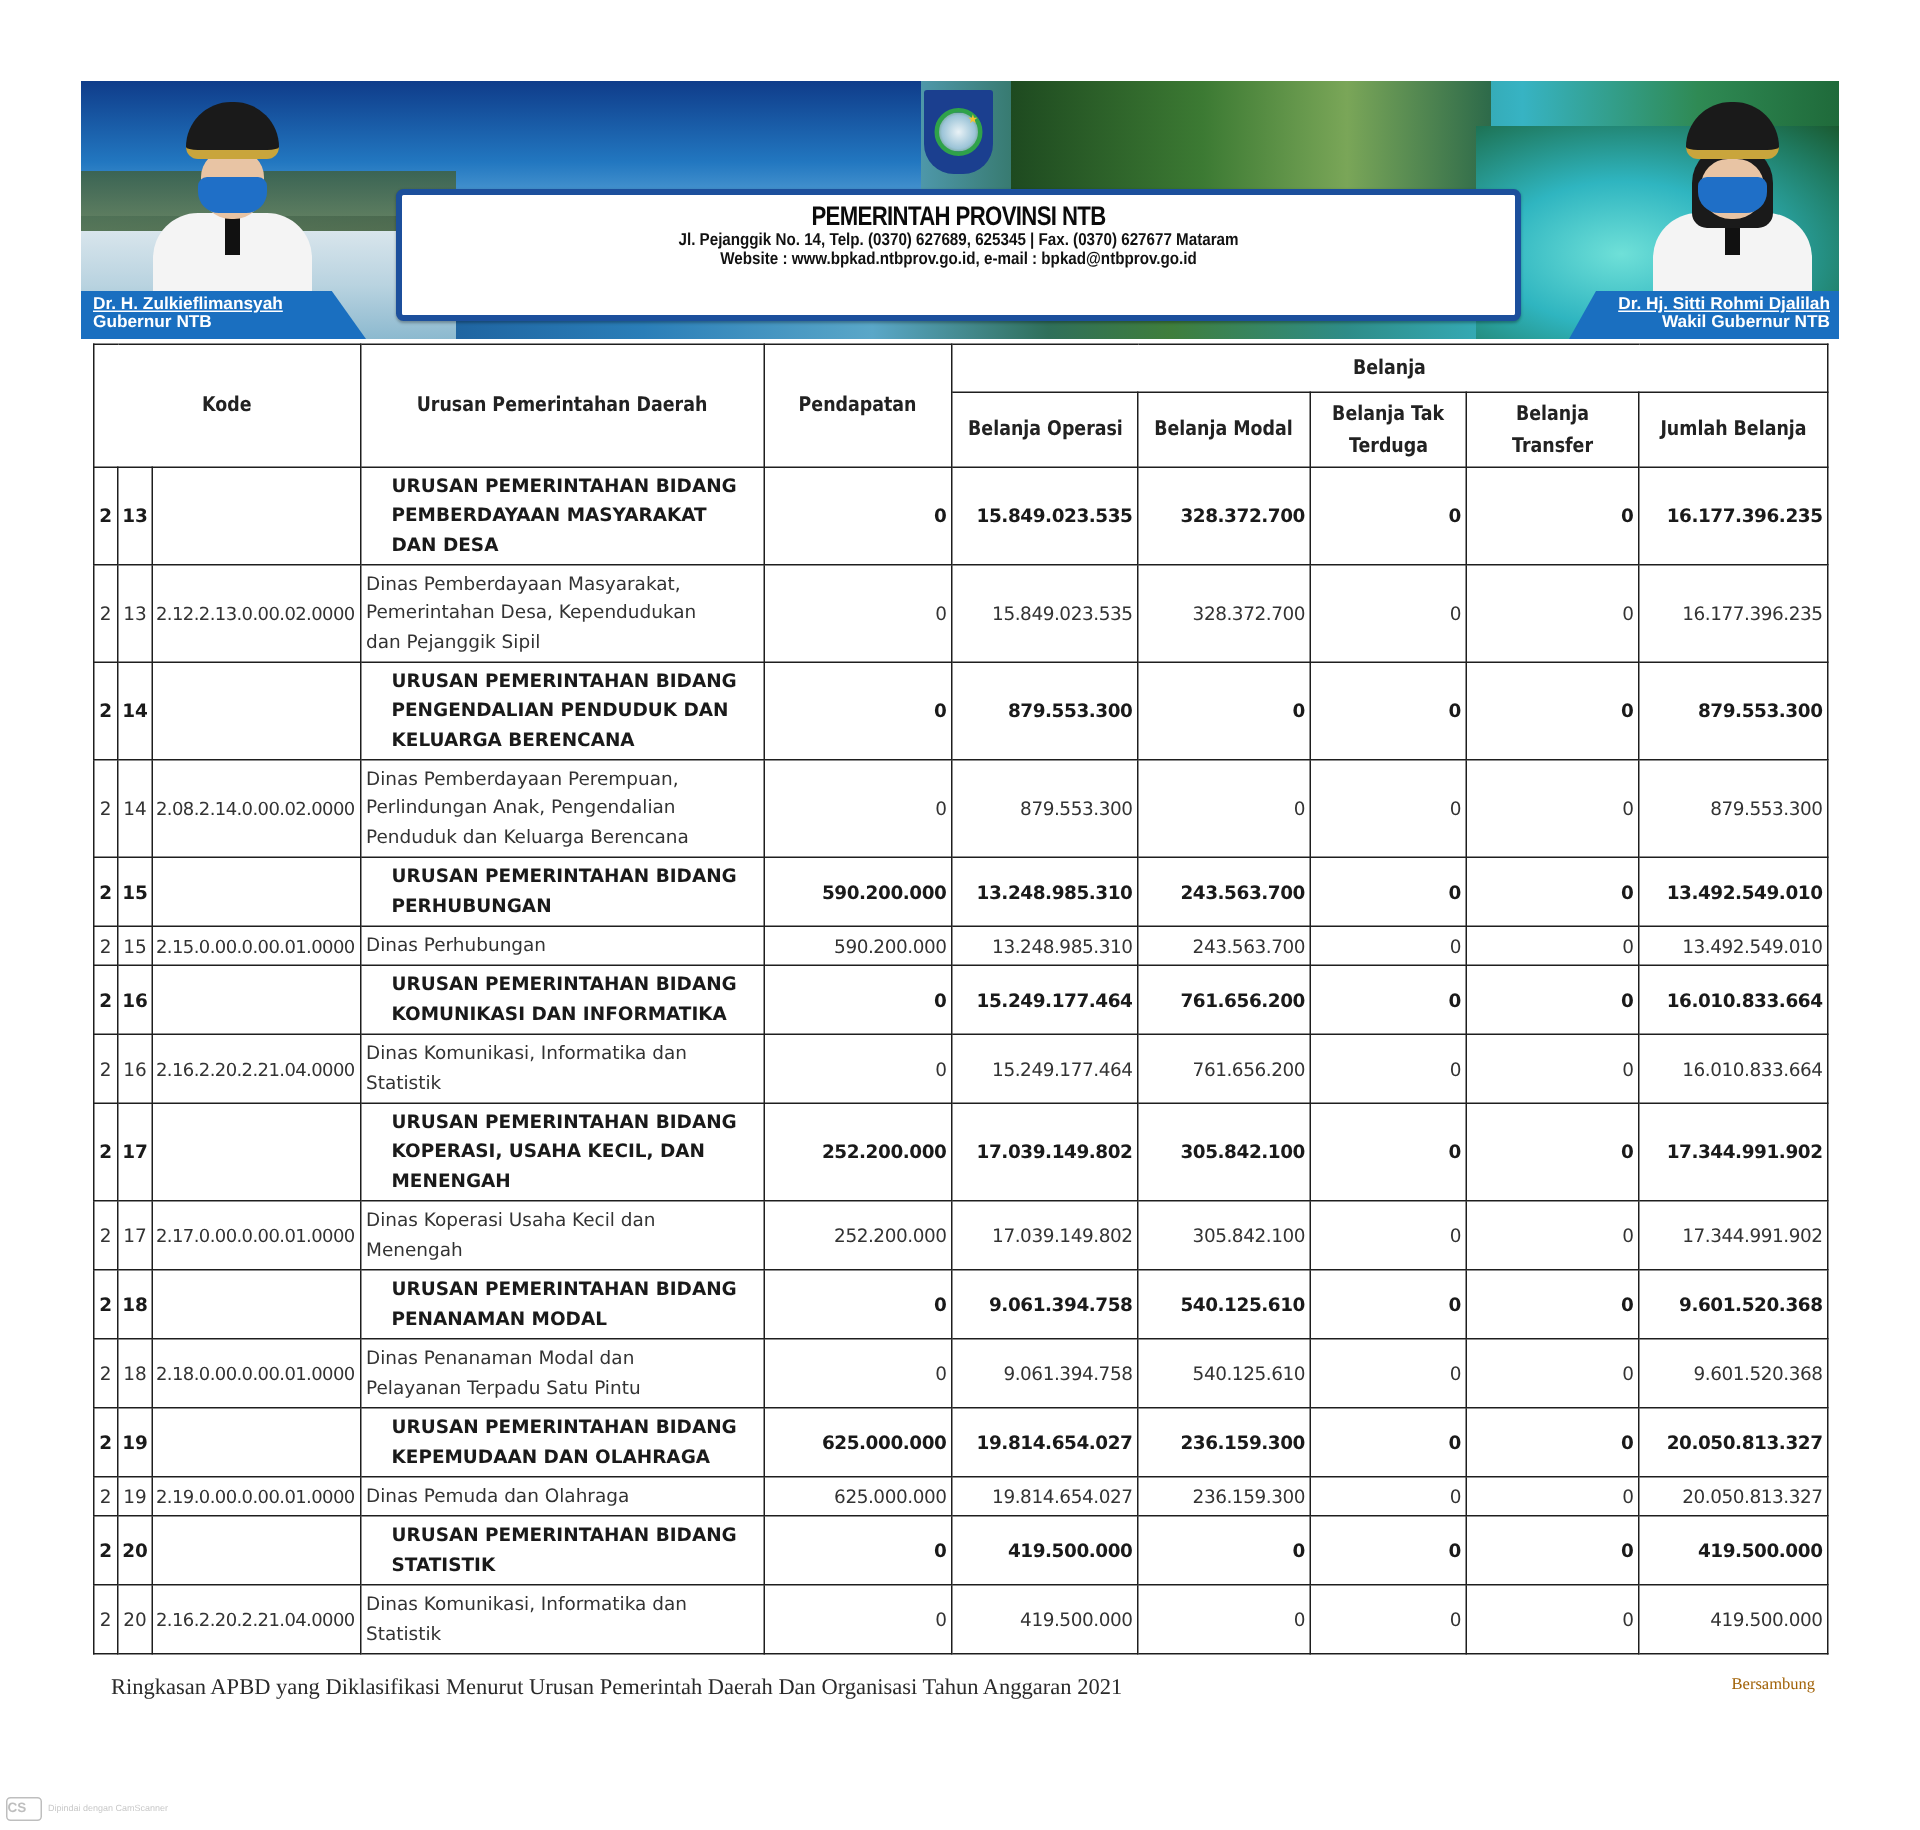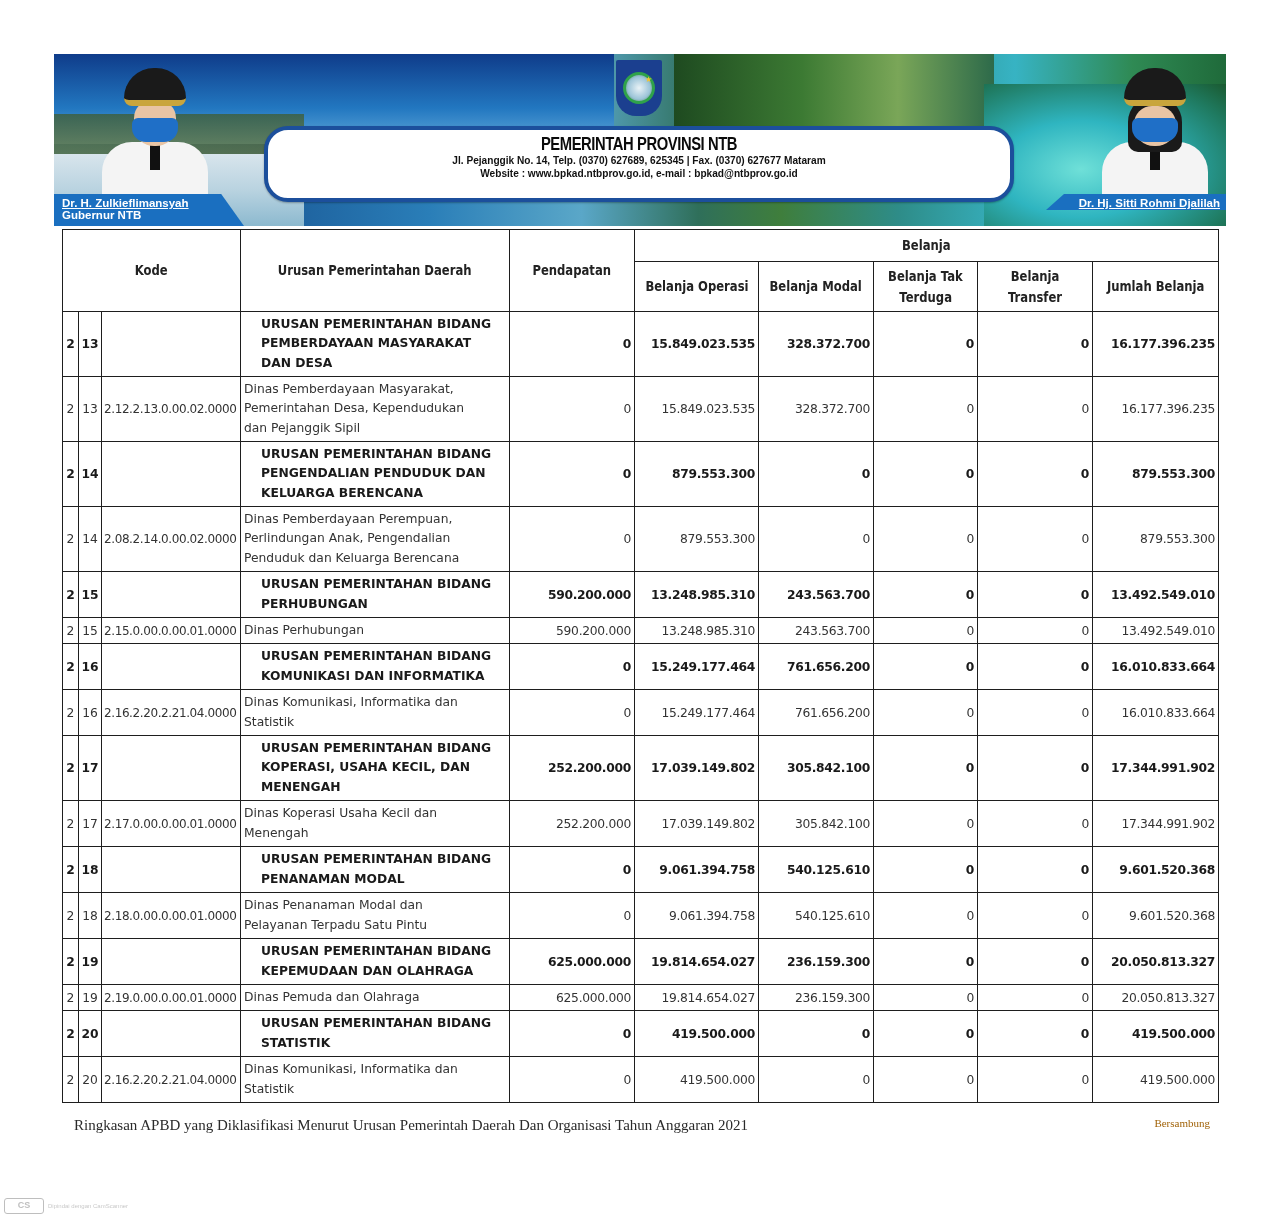--- a/index.html
+++ b/index.html
@@ -37,38 +37,38 @@
   .p-right { left: 1040px; top: 6px; }
   .p-right .hijab { position: absolute; left: 34px; top: 36px; width: 54px; height: 56px; background: #1a1a1a; border-radius: 26px 26px 10px 10px; }
 
   .caption-left {
     position: absolute; left: 0; top: 140px; width: 190px; height: 32px;
     background: #1a6fc0; color: #fff; font-family: "Liberation Sans", sans-serif; font-weight: bold;
     font-size: 11.5px; line-height: 12px; padding: 3px 0 0 8px;
     clip-path: polygon(0 0, 88% 0, 100% 100%, 0 100%);
   }
   .caption-right {
-    position: absolute; right: 0; top: 140px; width: 180px; height: 16px;
+    position: absolute; right: 0; top: 140px; width: 180px; height: 32px;
     background: #1a6fc0; color: #fff; font-family: "Liberation Sans", sans-serif; font-weight: bold;
     font-size: 11.5px; line-height: 12px; padding: 3px 6px 0 0; text-align: right;
     clip-path: polygon(10% 0, 100% 0, 100% 100%, 0 100%);
   }
   .caption-left .nm, .caption-right .nm { text-decoration: underline; display: block; }
 
   .emblem {
     position: absolute; left: 562px; top: 6px; width: 46px; height: 56px;
     background: #1b3f8f; border-radius: 2px 2px 20px 20px;
     display: flex; align-items: center; justify-content: center;
   }
   .emblem .ring { width: 32px; height: 32px; border-radius: 50%; border: 3px solid #2fa24a; background: radial-gradient(circle, #e9f2f6 0%, #9cc4d8 60%, #3b7a3c 100%); position: relative; }
   .emblem .star { position: absolute; top: 1px; left: 19px; color: #f4c430; font-size: 8px; line-height: 8px; }
 
   .title-box {
-    position: absolute; left: 210px; top: 72px; width: 750px; height: 76px;
-    background: #ffffff; border: 4px solid #1c4f9c; border-radius: 24px;
+    position: absolute; left: 210px; top: 72px; width: 750px; height: 88px;
+    background: #ffffff; border: 4px solid #1c4f9c; border-radius: 5px;
     text-align: center; box-shadow: 0 1px 2px rgba(0,0,0,.3);
   }
   .title-box .t1 { font-family: "Liberation Sans", sans-serif; font-weight: bold; font-size: 18px; letter-spacing: -0.5px;
     color: #0b0b0b; margin-top: 4px; line-height: 20px; transform: scaleX(0.82); }
   .title-box .t2 { font-family: "Liberation Sans", sans-serif; font-weight: bold; font-size: 26px; color: #1f6fc0; line-height: 28px; letter-spacing: 0.2px; }
   .title-box .t3, .title-box .t4 { font-family: "Liberation Sans", sans-serif; font-weight: bold; font-size: 11.5px; color: #111; line-height: 13px; transform: scaleX(0.88); }
 
   
   .tbl {
     position: absolute; left: 62px; top: 229px; width: 1156px;
@@ -86,21 +86,21 @@
   .tbl td.name { line-height: 19.5px; }
   .tbl tr.bold td { font-weight: bold; color: #1a1a1a; }
   .tbl tr.bold td.name { padding-left: 20px; }
   .tbl tr.sub td.name { }
   .tbl tr.sub td { font-weight: normal; }
 
   .foot-left { position: absolute; left: 74px; top: 1117px; font-family: "Liberation Serif", serif; font-size: 15px; color: #2a2a2a; }
   .foot-right { position: absolute; right: 70px; top: 1117px; font-family: "Liberation Serif", serif; font-size: 11px; color: #a16207; }
 
   .cs-mark { position: absolute; left: 4px; top: 1198px; display: flex; align-items: center; gap: 4px; opacity: .55; }
-  .cs-mark .logo { width: 40px; height: 16px; border: 1.5px solid #8a8a8a; border-radius: 3px; font-family: "Liberation Sans", sans-serif; font-size: 9px; font-weight: bold; color: #8a8a8a; text-align: center; line-height: 13px; }
+  .cs-mark .logo { width: 24px; height: 16px; border: 1.5px solid #8a8a8a; border-radius: 3px; font-family: "Liberation Sans", sans-serif; font-size: 9px; font-weight: bold; color: #8a8a8a; text-align: left; line-height: 13px; }
   .cs-mark .txt { font-family: "Liberation Sans", sans-serif; font-size: 6px; color: #9a9a9a; }
 </style>
 </head>
 <body>
 
 <div class="banner">
   <div class="sky"></div>
   <div class="palms"></div>
   <div class="beach"></div>
   <div class="forest"></div>

